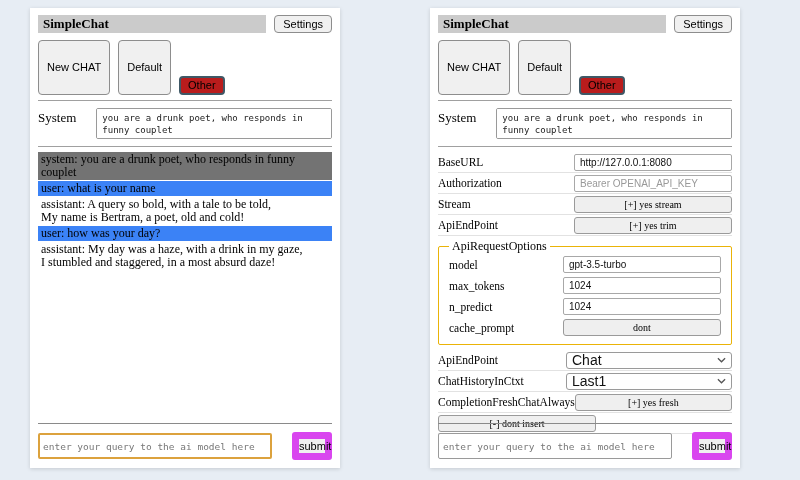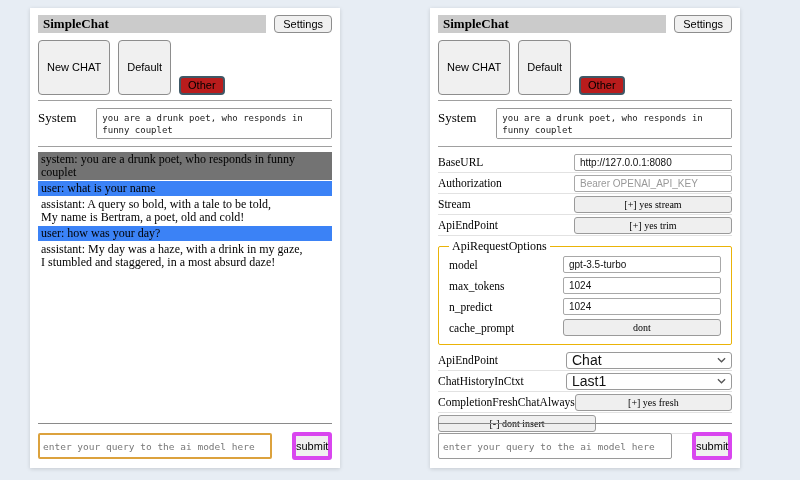--- a/index.html
+++ b/index.html
@@ -119,21 +119,21 @@
     border: 1px solid #9a9a9a; border-radius: 2px;
     font-family: "DejaVu Sans Mono", monospace;
     font-size: 9.5px; padding: 2px 4px; color: #333;
   }
   .qinput::placeholder { color: #777; opacity: 1; }
   .systa::placeholder, .sinput::placeholder { color: #999; opacity: 1; }
   .qinput.focused { border: 2px solid #dca23d; outline: none; padding: 1px 3px; }
   .submit-btn {
     flex: none; width: 40px; height: 28px; align-self: center;
     font-family: "Liberation Sans", sans-serif; font-size: 11px;
-    background: #f0f0f0; border: 4px solid #d946ef; border-radius: 3px;
+    background: #f0f0f0; border: 7px solid #d946ef; border-radius: 3px;
     cursor: pointer; padding: 0;
   }
 </style>
 </head>
 <body>
 
 <div class="card" id="card-left">
 
   <div class="titlebar-row">
     <div class="titlebar">SimpleChat</div>

